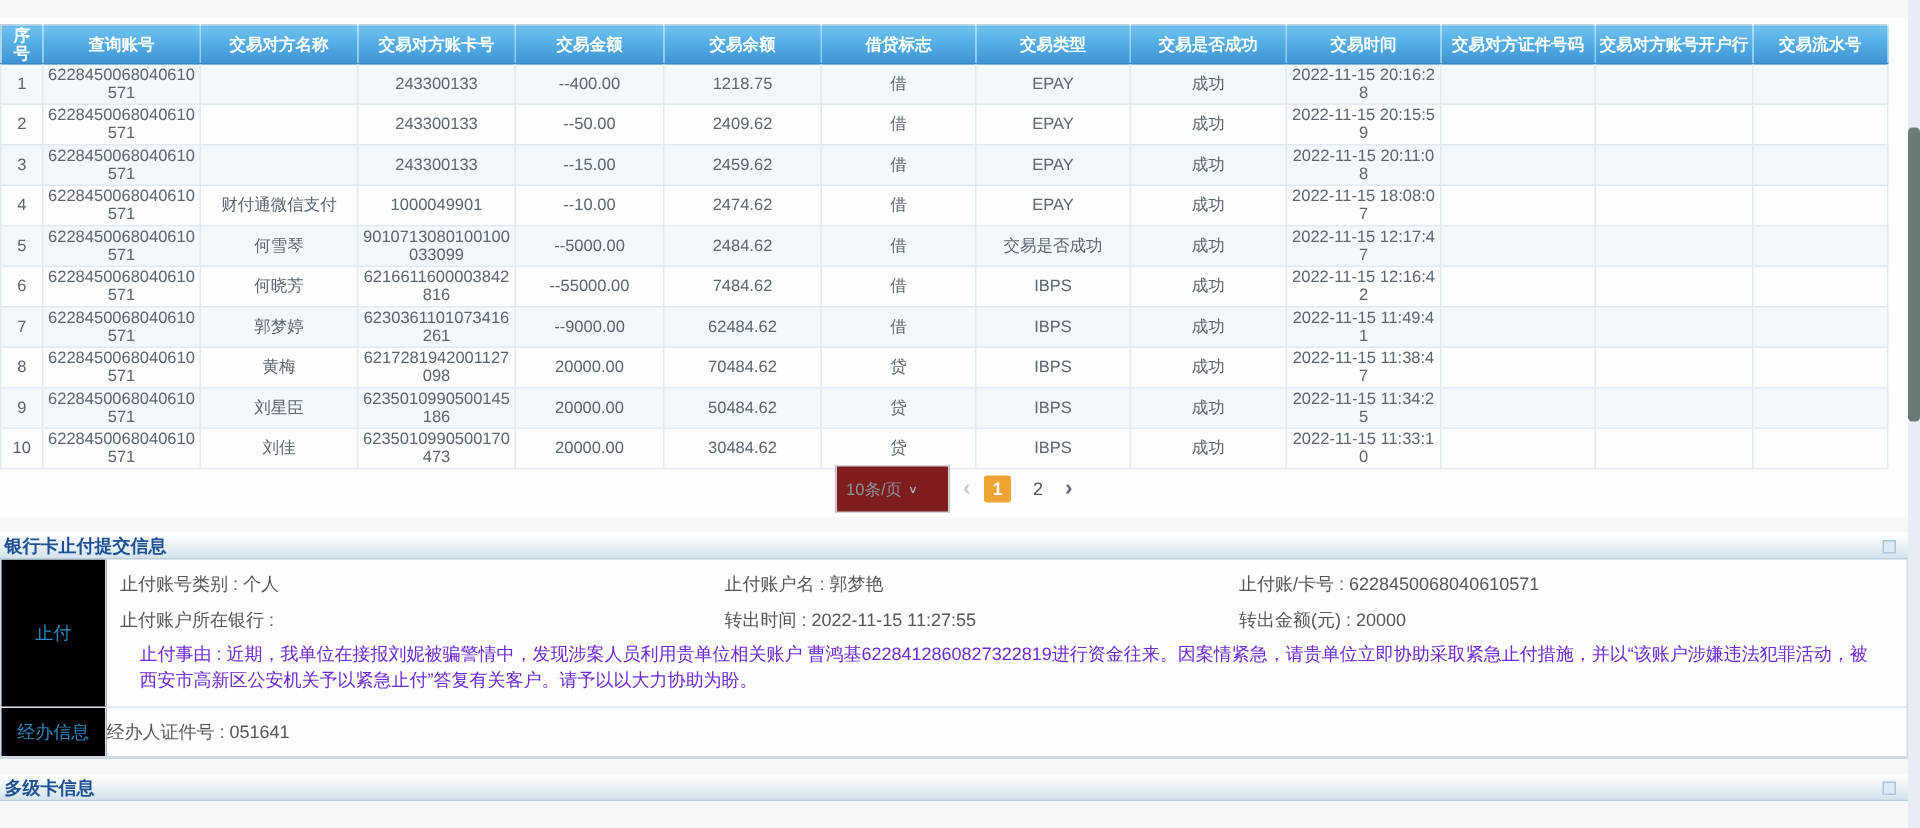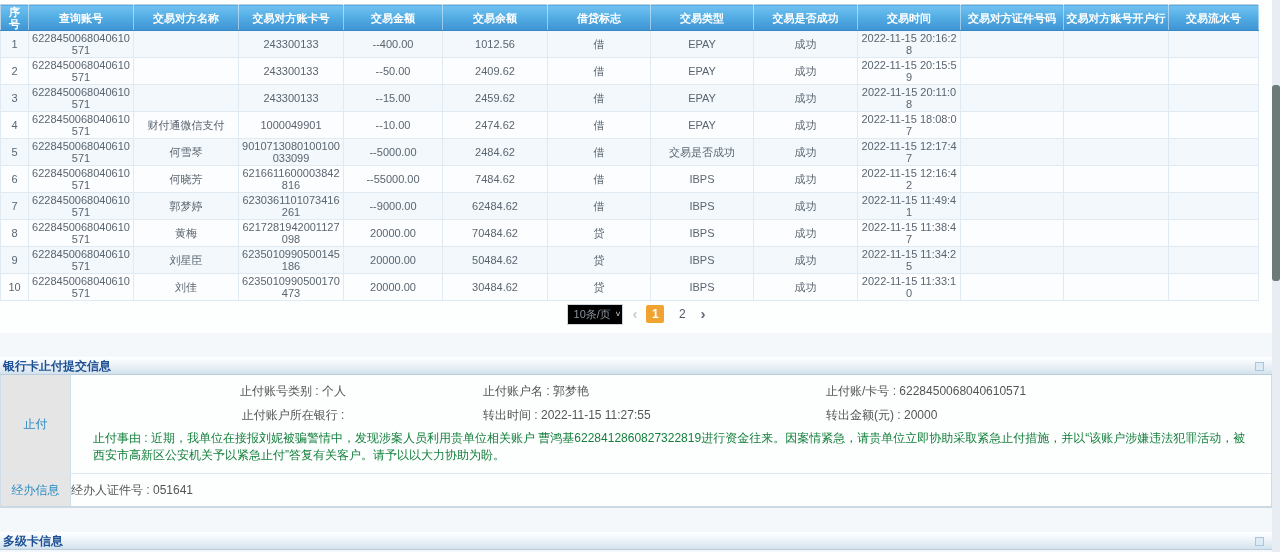--- a/index.html
+++ b/index.html
@@ -6,21 +6,21 @@
   html,body { width:1280px; height:552px; overflow:hidden; }
   body {
     font-family: "Liberation Sans", sans-serif;
     background:#eef2f6;
     position:relative;
     color:#555;
   }
   .page { position:absolute; left:0; top:0; width:1272px; height:552px; background:#f4f8fb; }
 
   
-  .top-block { background:#fdfefe; padding:4px 0 6px 0; }
+  .top-block { background:#fdfefe; padding:4px 0 6px 0;margin-top:12px; }
   table { border-collapse:collapse; table-layout:fixed; }
   .tx-table { width:1258px; border:1px solid #b9d3e4; }
   th {
     background:linear-gradient(to bottom,#72c2f0 0%,#54aee4 45%,#3e93d4 100%);
     color:#fff; font-weight:bold; font-size:11px;
     border-right:1px solid rgba(255,255,255,.45);
     border-bottom:1px solid #3787c5;
     word-break:break-all; line-height:12px; vertical-align:middle;
     padding:1px 1px;
   }
@@ -31,58 +31,58 @@
     text-align:center; vertical-align:middle;
     word-break:break-all; line-height:12px; padding:1px;
   }
   .tx-table td { height:22px; }
   .tx-table tr:nth-child(odd) td { background:#f2f8fb; }
   .tx-table tr:nth-child(even) td { background:#fcfdfe; }
 
   
   .pager { height:26px; display:flex; align-items:center; justify-content:center; gap:9px; background:#fdfefe; }
   .page-size-select {
-    border:1px solid #cfd6db; background:#000000; color:#8a949c;
-    font-size:11px; height:21px; padding:0 1px 0 6px; display:flex; align-items:center; gap:4px; cursor:pointer;
+    border:1px solid #cfd6db; background:#7f1d1d; color:#8a949c;
+    font-size:11px; height:32px; padding:0 20px 0 6px; display:flex; align-items:center; gap:4px; cursor:pointer;
   }
   .page-size-select .caret { font-size:9px; color:#b3bcc3; transform:scaleY(.8); }
   .pg-arrow { font-size:15px; line-height:18px; cursor:pointer; font-weight:bold; }
   .pg-prev { color:#c8cdd2; }
   .pg-next { color:#667; }
   .pg-num { min-width:18px; height:18px; line-height:18px; text-align:center; font-size:12px; color:#556; cursor:pointer; }
   .pg-num.current { background:#f0a330; color:#fff; border-radius:2px; font-weight:bold; }
 
   
   .sec-hd {
-    height:18px; margin-top:24px;
+    height:18px; margin-top:10px;
     background:linear-gradient(to bottom,#fdfeff 0%,#e8f0f6 55%,#d3e2ed 100%);
     border-top:1px solid #ffffff; border-bottom:1px solid #b9cddc;
     color:#1c4f93; font-weight:bold; font-size:12px; line-height:17px;
     padding-left:3px; position:relative;
   }
   .sec-hd .collapse-icon {
     position:absolute; right:8px; top:4px; width:9px; height:9px;
     background:#dcebf5; border:1px solid #a9c6dc; cursor:pointer;
   }
 
   
   .form-wrap { background:#fdfefe; border:1px solid #ccdce9; border-top:none; border-bottom:2px solid #cdd9e2; width:1272px; }
   .form-row { display:flex; border-bottom:1px solid #dce8f1; }
   .form-row:last-child { border-bottom:none; }
   .form-label {
-    width:70px; background:#e5e5e5; color:#2b8ac3; font-size:12px;
+    width:70px; background:#000000; color:#2b8ac3; font-size:12px;
     display:flex; align-items:center; justify-content:center;
     border-right:1px solid #cfe0ec; flex-shrink:0;
   }
   .form-content { flex:1; padding:4px 0; }
   .frow { display:flex; padding:5px 0; font-size:12px; color:#555; line-height:14px; }
-  .fcol1 { width:412px; padding-left:32px;text-align:center; }
+  .fcol1 { width:412px; padding-left:9px; }
   .fcol2 { width:343px; }
   .fcol3 { flex:1; }
-  .reason { padding:3px 18px 5px 22px; font-size:12px; line-height:17px; color:#15803d; }
+  .reason { padding:3px 18px 5px 22px; font-size:12px; line-height:17px; color:#6d28d9; }
 
   
   .scrollbar-track { position:absolute; right:0; top:0; width:8px; height:552px; background:#e7edf2; }
   .scrollbar-thumb { position:absolute; left:0; top:85px; width:8px; height:196px; background:#6d7b78; border-radius:3px; cursor:pointer; }
 </style>
 </head>
 <body>
 
 <div class="page">
 
@@ -120,21 +120,21 @@
             <th>交易流水号</th>
           </tr>
         </thead>
       <tbody>
           <tr>
             <td>1</td>
             <td>6228450068040610571</td>
             <td></td>
             <td>243300133</td>
             <td>--400.00</td>
-            <td>1012.56</td>
+            <td>1218.75</td>
             <td>借</td>
             <td>EPAY</td>
             <td>成功</td>
             <td>2022-11-15 20:16:28</td>
             <td></td>
             <td></td>
             <td></td>
           </tr>
           <tr>
             <td>2</td>

